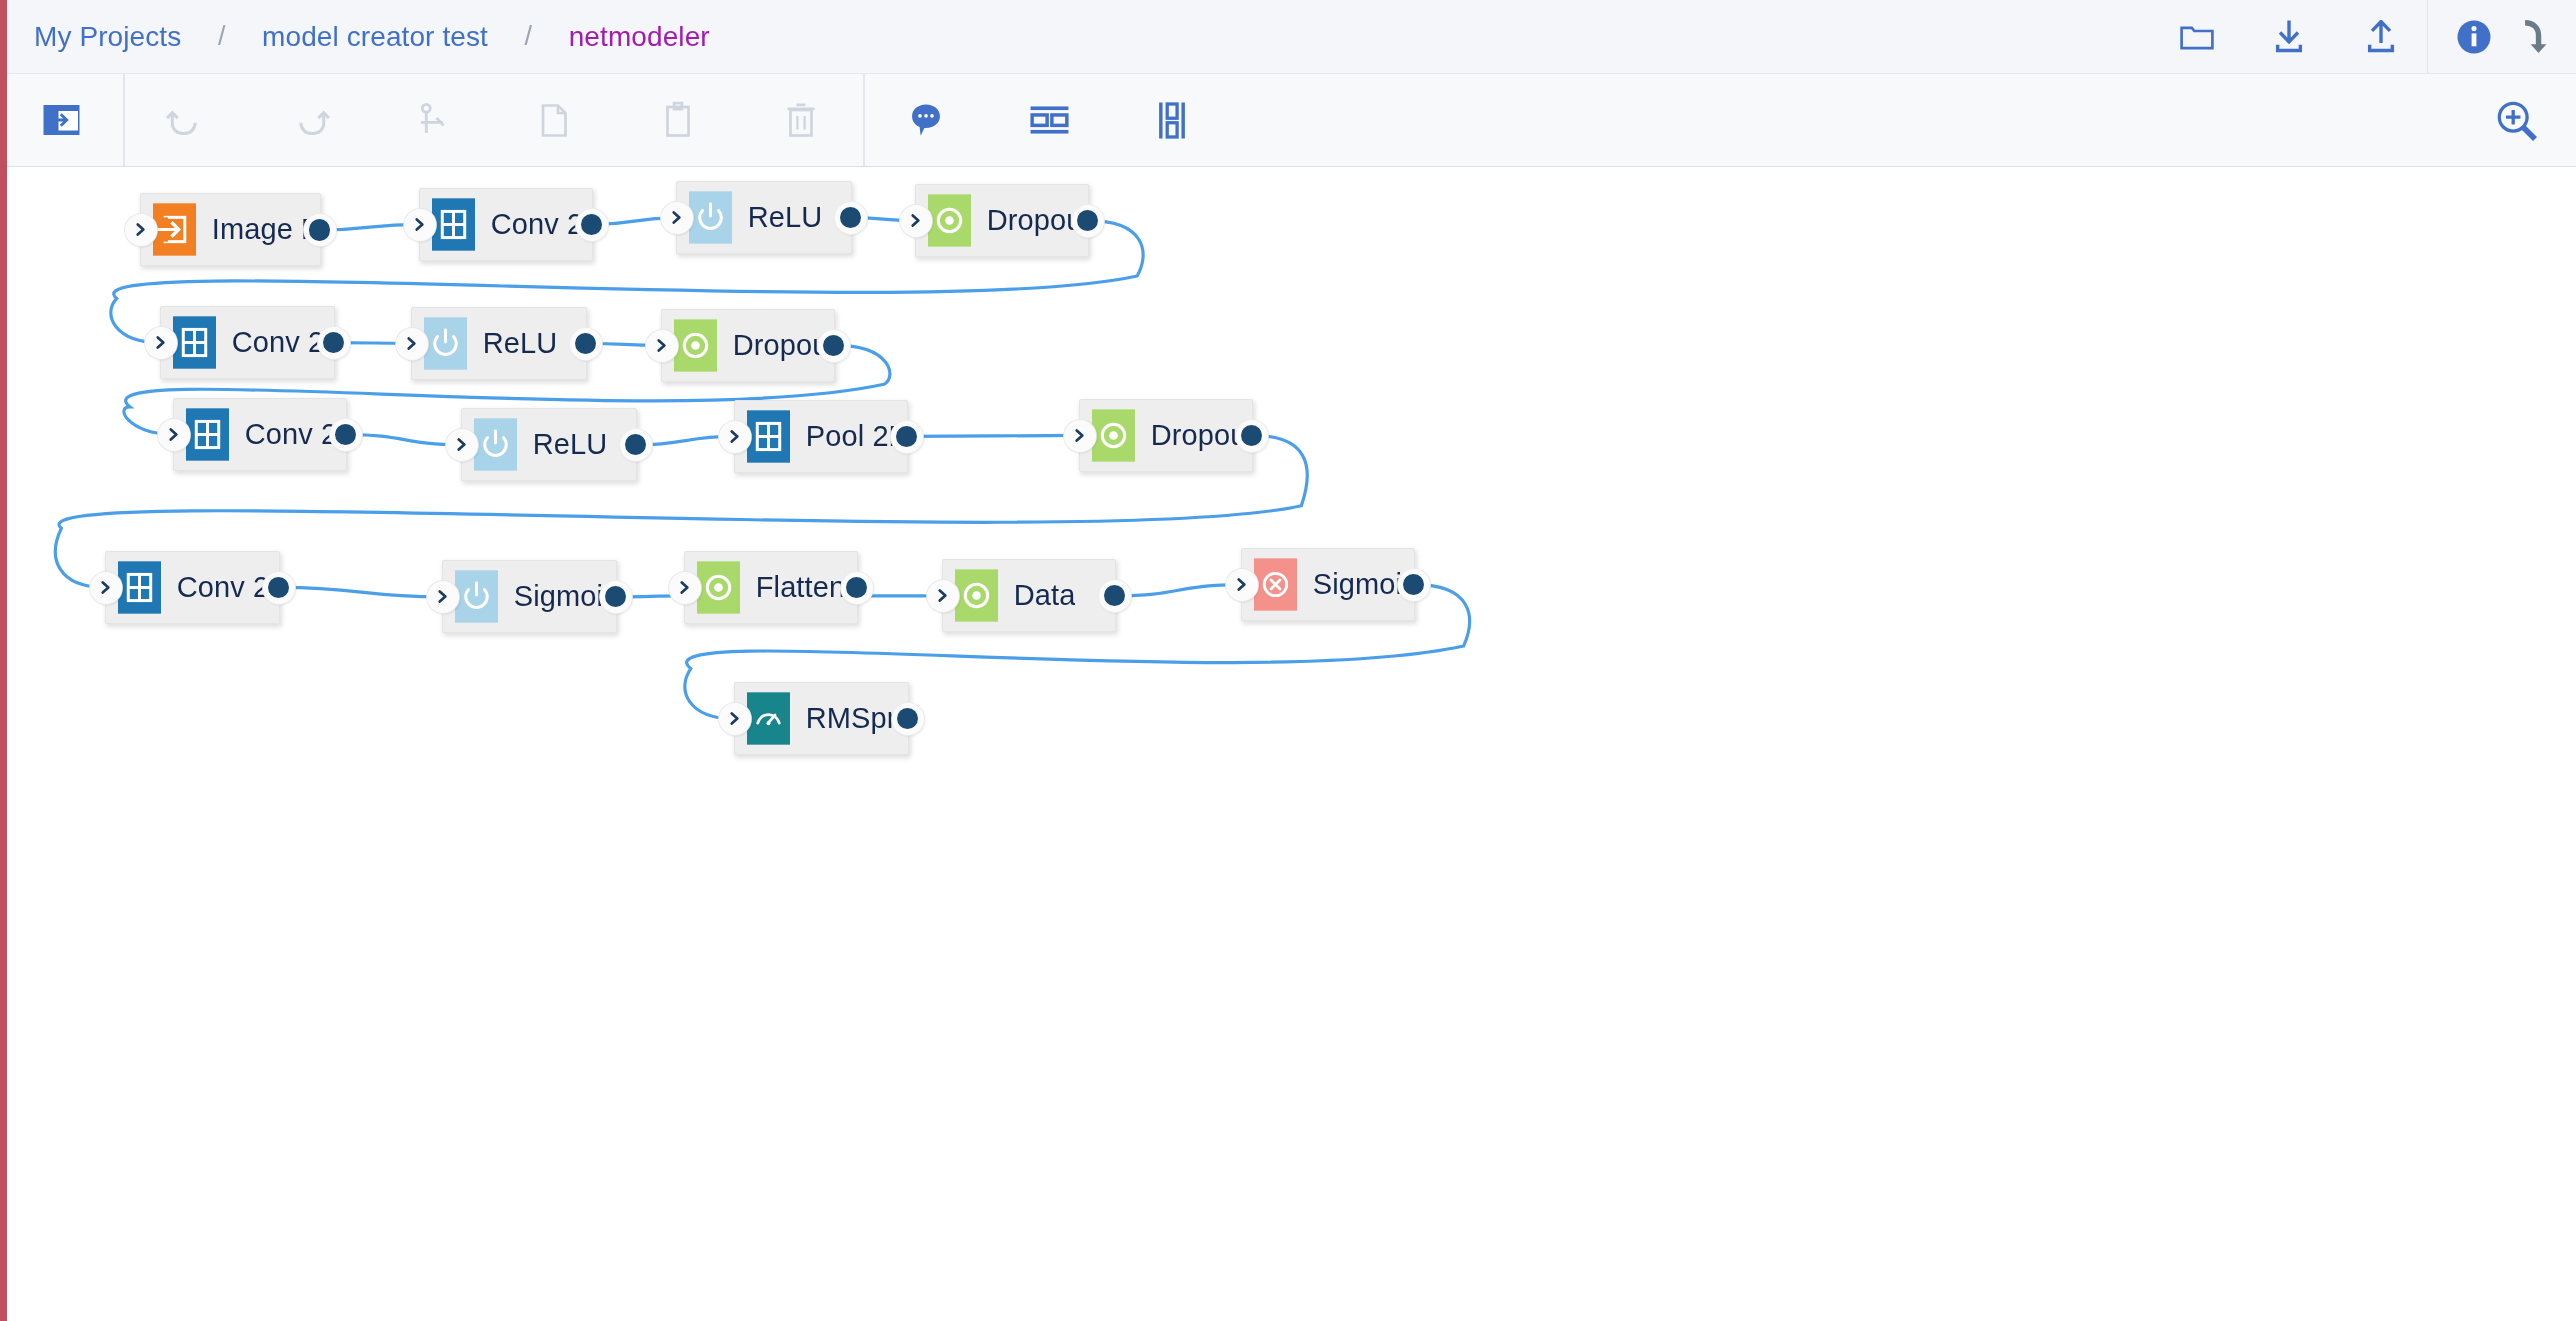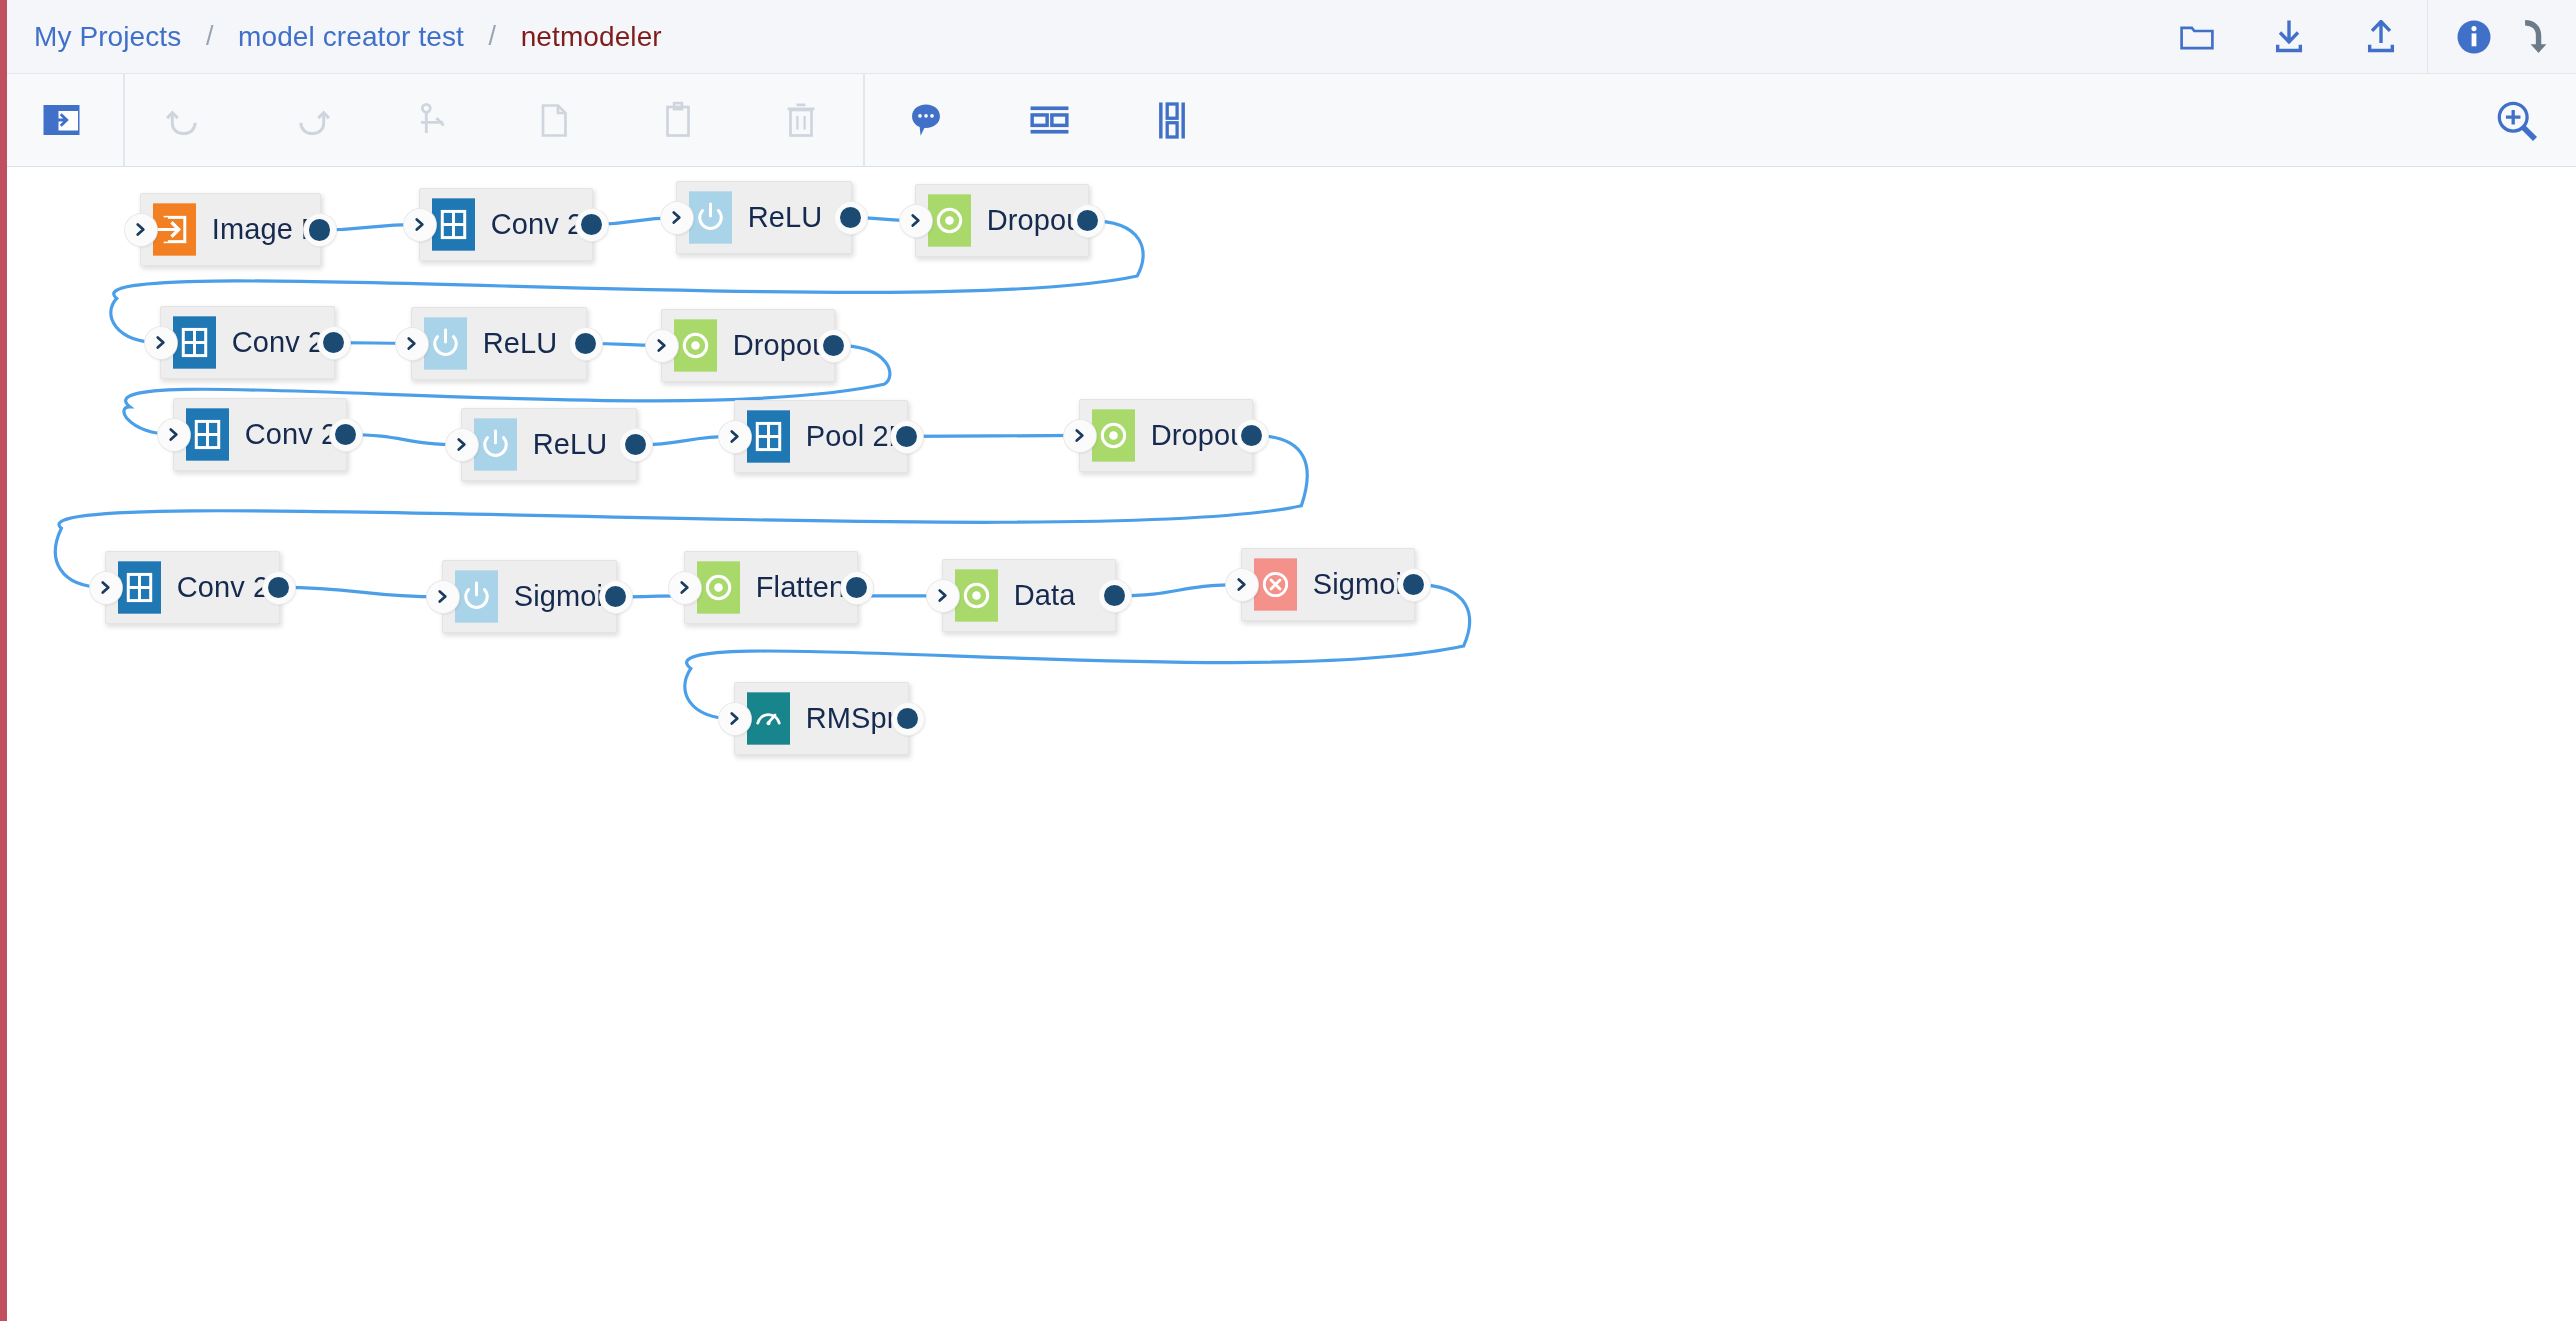--- a/index.html
+++ b/index.html
@@ -27,30 +27,30 @@
   .breadcrumb-bar {
     position: absolute; left: 0; top: 0;
     width: 2576px; height: 74px;
     background: #f4f6fa;
     border-bottom: 0.9px solid #e3e7ee;
     display: flex; align-items: center;
   }
   .crumbs {
     display: flex; align-items: center;
     margin-left: 34px;
-    gap: 4px;
+    gap: 16px;
   }
   .crumb {
     font-size: 28px;
     color: #4170c9;
     letter-spacing: 0.1px;
     white-space: nowrap;
     cursor: pointer;
   }
-  .crumb.current { color: #7f1d1d; cursor: default; }
+  .crumb.current { color: #a21caf; cursor: default; }
   .crumb-sep {
     font-size: 27px; color: #9aa5b4;
     padding: 0 20.6px;
   }
 
   .hdr-actions {
     position: absolute; right: 0; top: 0;
     height: 74px;
     display: flex; align-items: center;
   }

